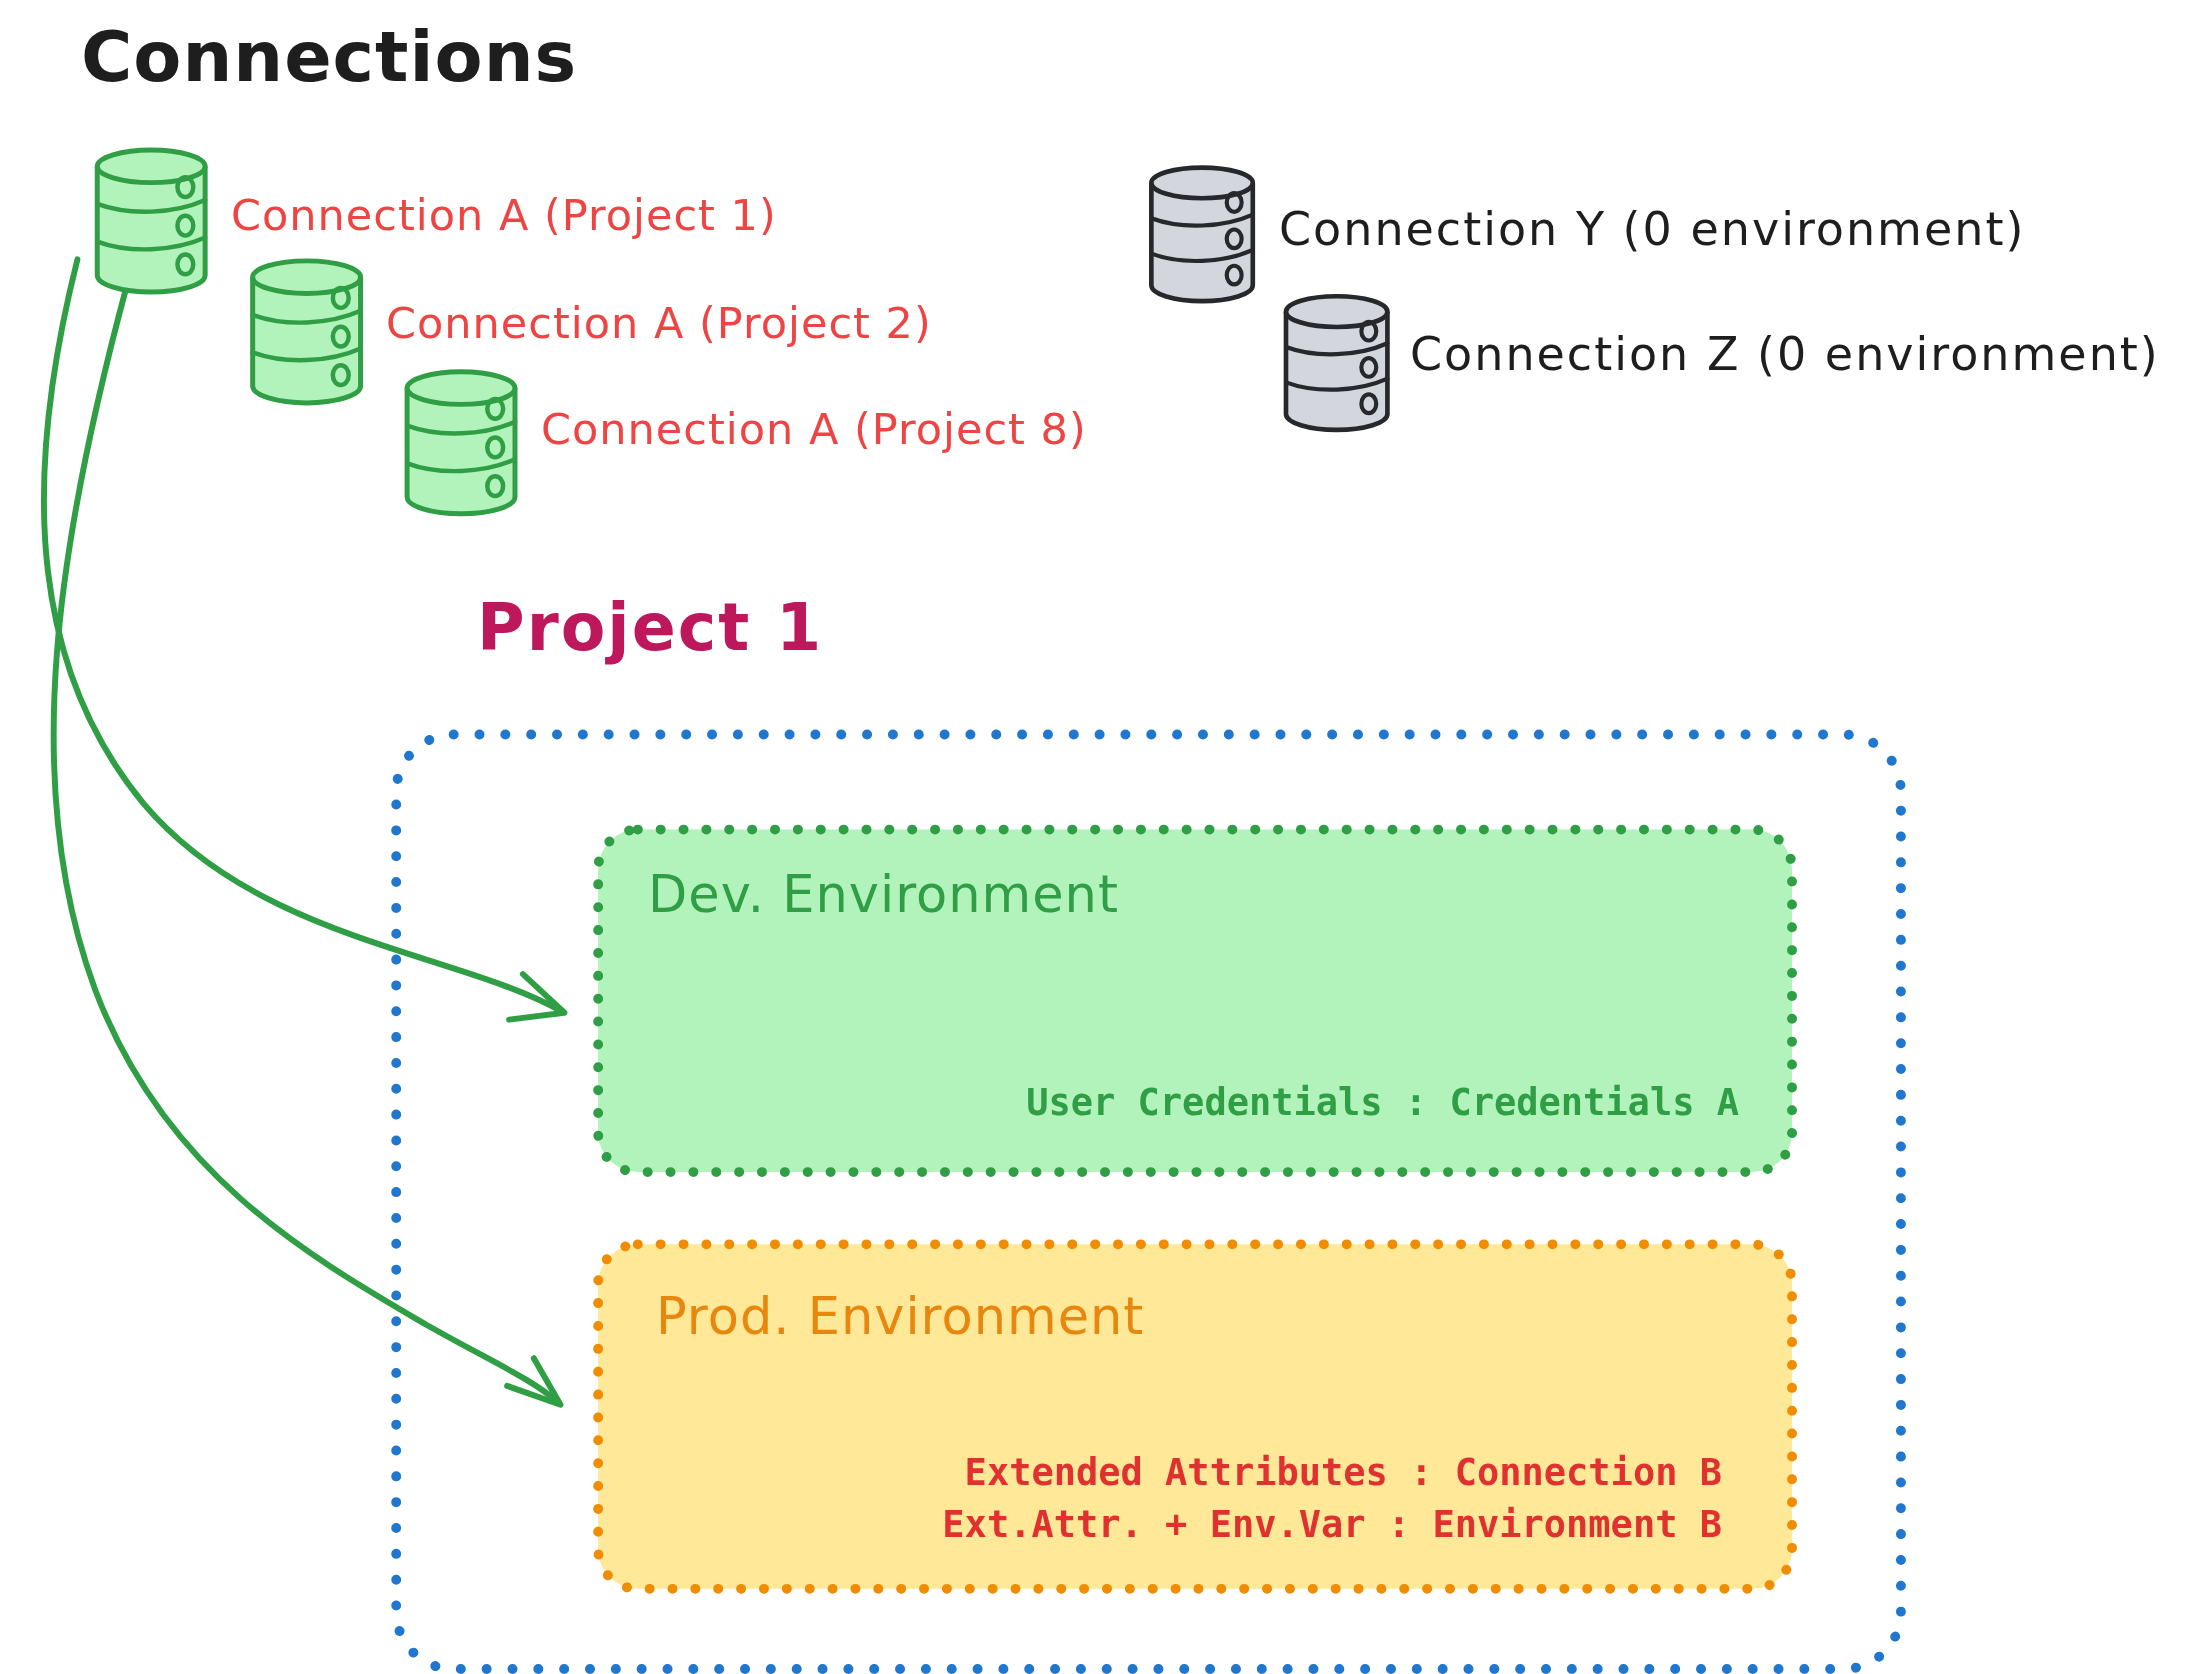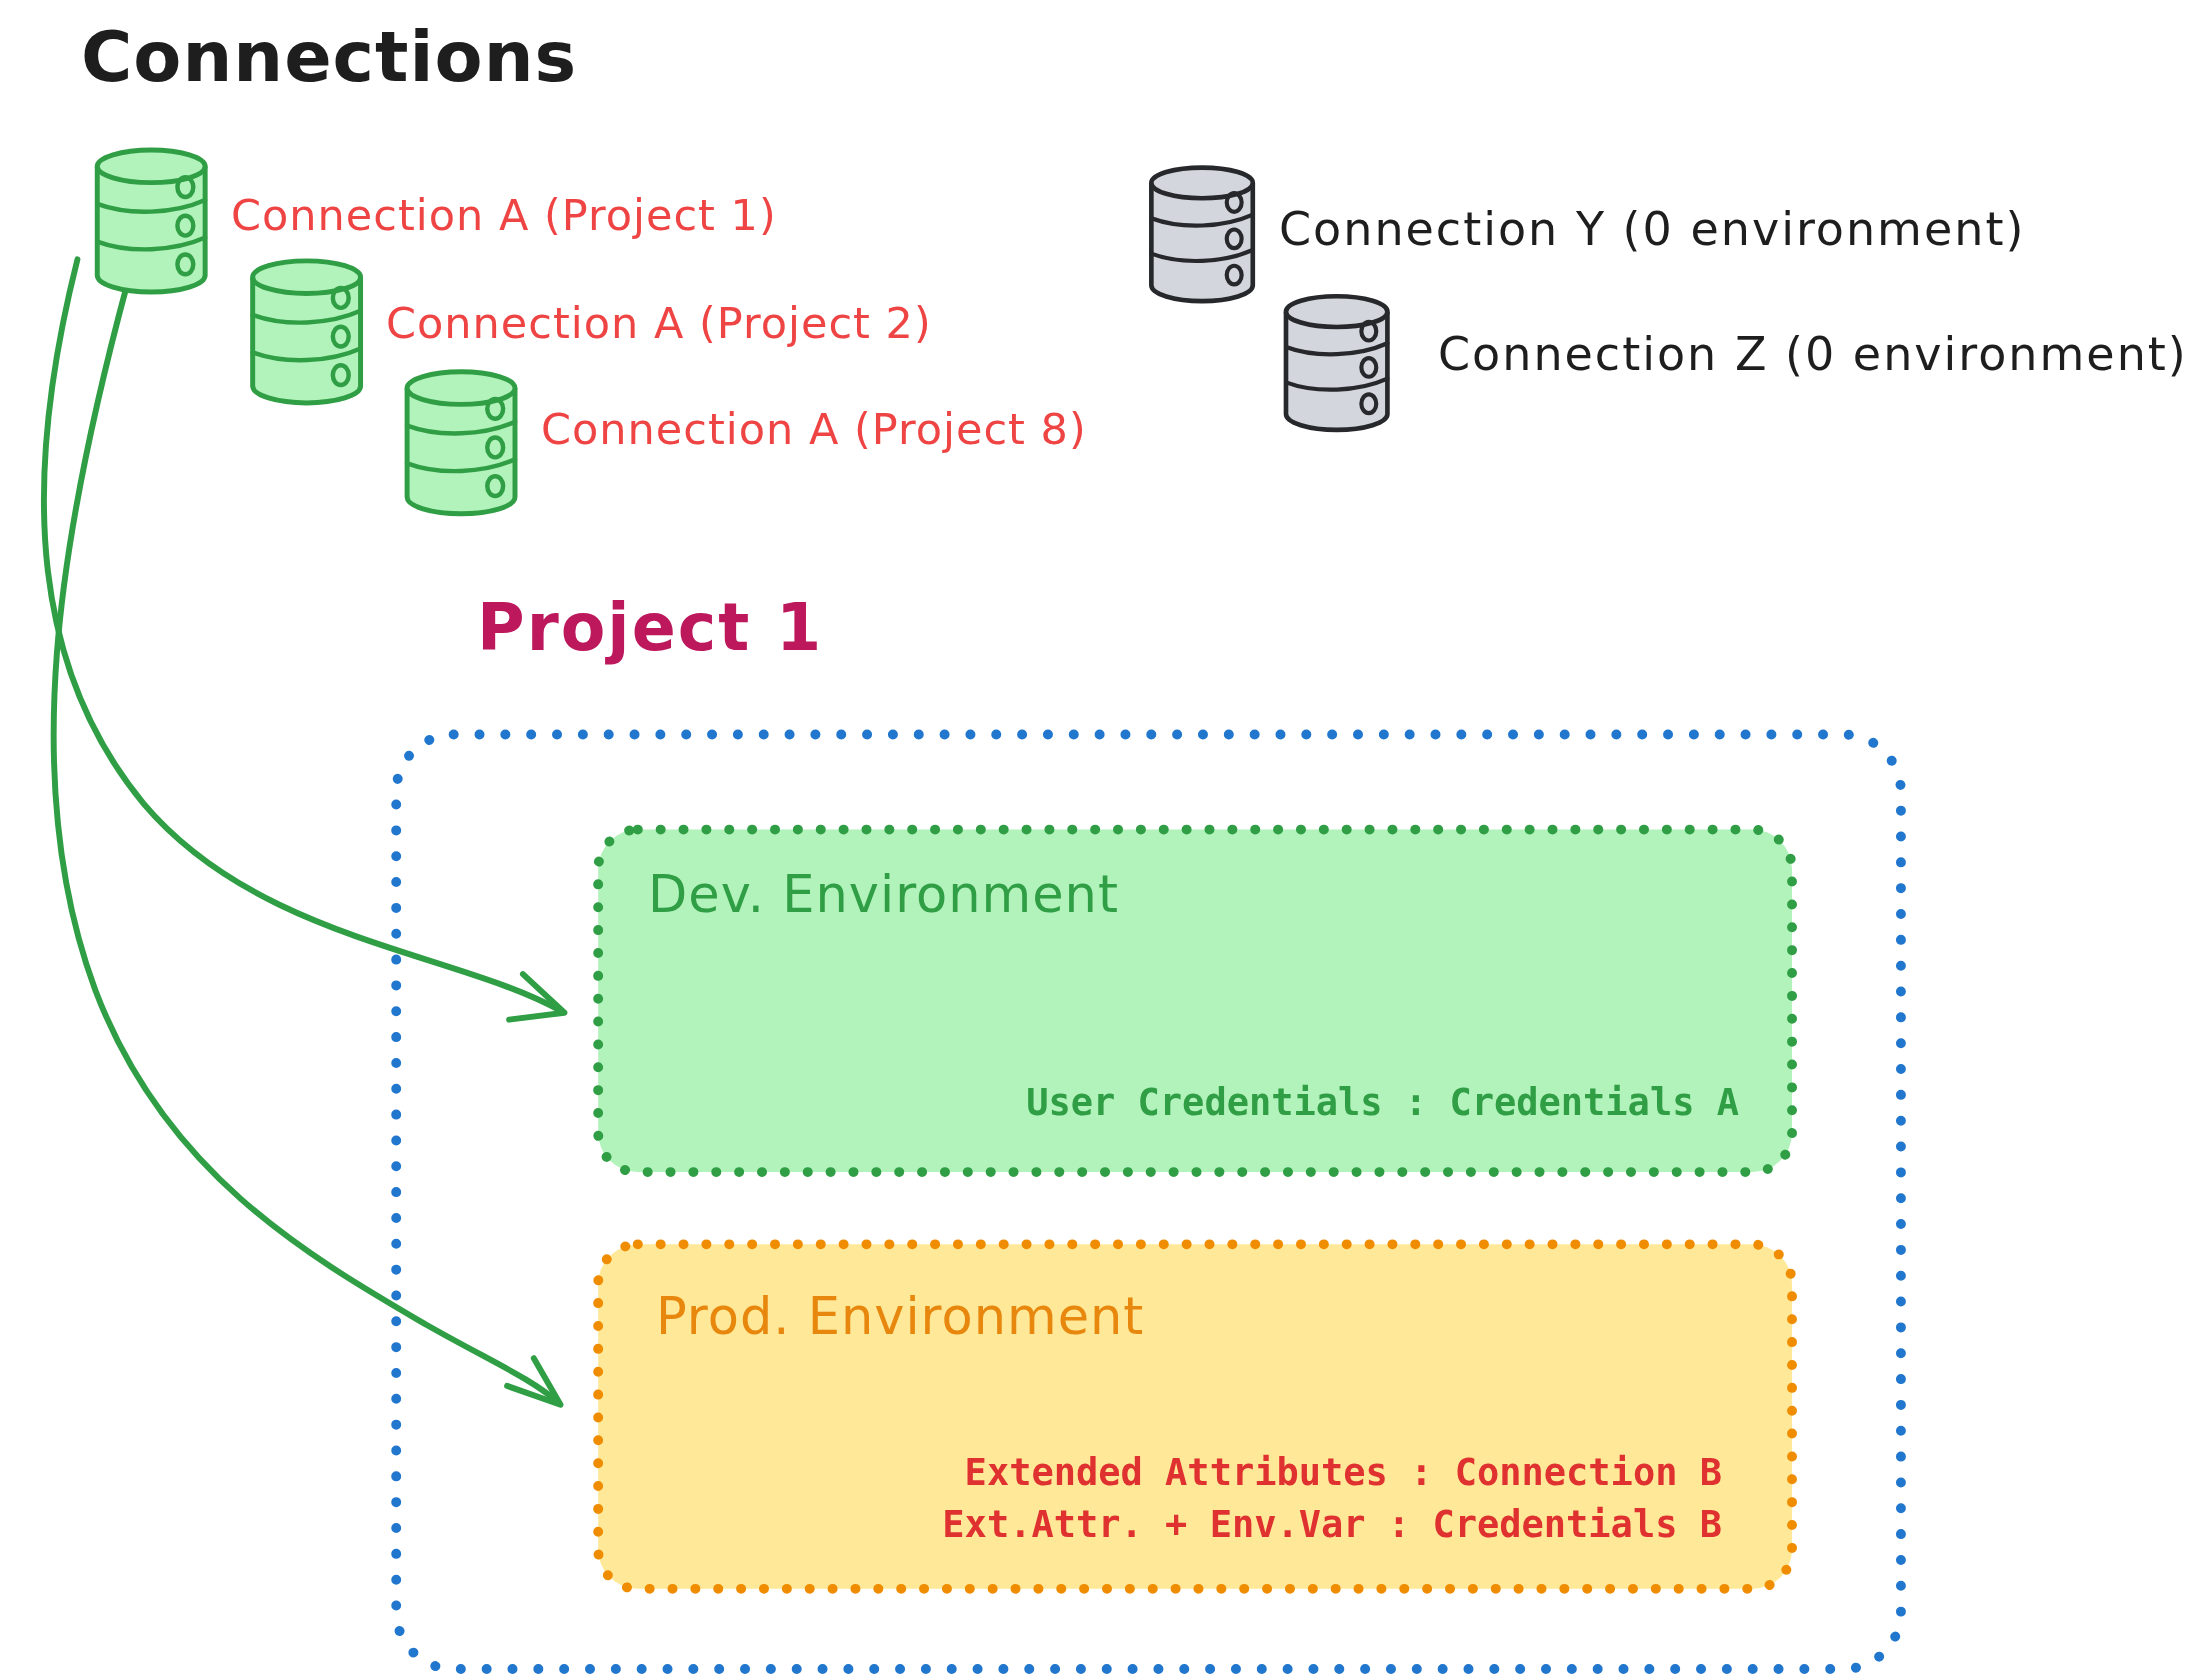--- a/index.html
+++ b/index.html
@@ -28,21 +28,21 @@
     color: #ef4444; letter-spacing: 1px;
   }
   .lbl-a1 { left: 231px; top: 190px; }
   .lbl-a2 { left: 386px; top: 298px; }
   .lbl-a3 { left: 541px; top: 404px; }
   .conn-label-gray {
     font-size: 46px; font-weight: 500;
     color: #1e1e1e; letter-spacing: 2px;
   }
   .lbl-y { left: 1279px; top: 202px; }
-  .lbl-z { left: 1410px; top: 327px; margin-left: 28px; }
+  .lbl-z { left: 1410px; top: 327px; }
 
   .project-title {
     left: 477px; top: 590px;
     font-size: 65px; font-weight: 600;
     color: #be185d; letter-spacing: 2px;
   }
   .env-title {
     font-size: 51px; font-weight: 500;
     letter-spacing: 1px;
   }
@@ -117,15 +117,15 @@
 <div class="txt hand conn-label-gray lbl-z">Connection Z (0 environment)</div>
 
 <div class="txt hand project-title">Project 1</div>
 
 <div class="txt hand env-title dev-title">Dev. Environment</div>
 <div class="txt mono dev-mapping">User Credentials : Credentials A</div>
 
 <div class="txt hand env-title prod-title">Prod. Environment</div>
 <div class="txt mono prod-mappings">
   <div>Extended Attributes : Connection B</div>
-  <div>Ext.Attr. + Env.Var : Credentials B</div>
+  <div>Ext.Attr. + Env.Var : Environment B</div>
 </div>
 
 
 </body></html>

